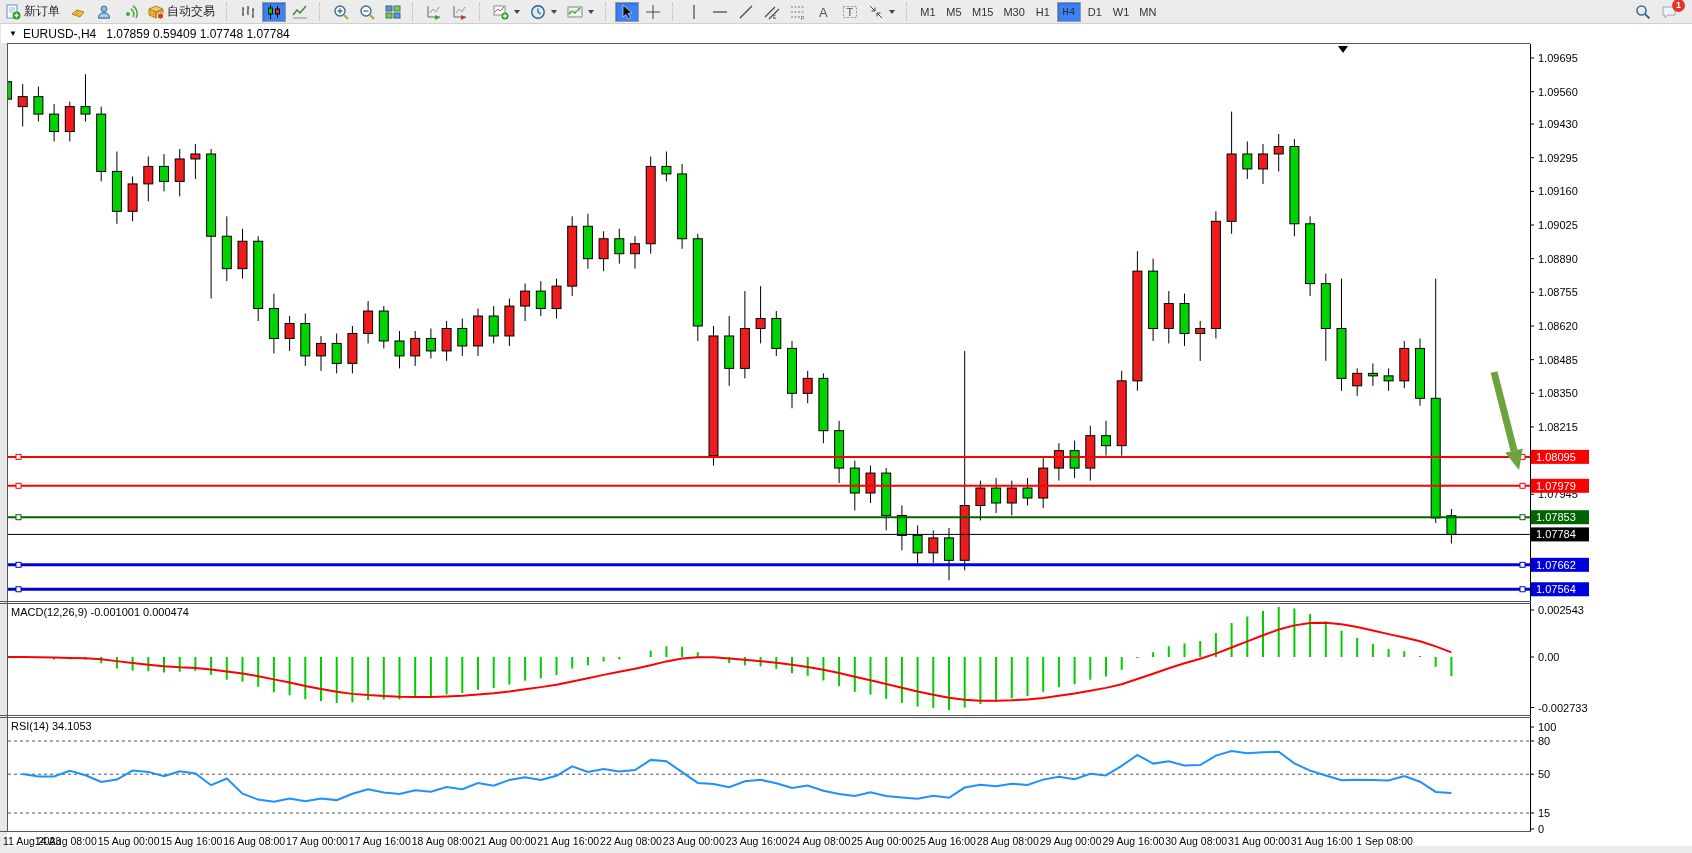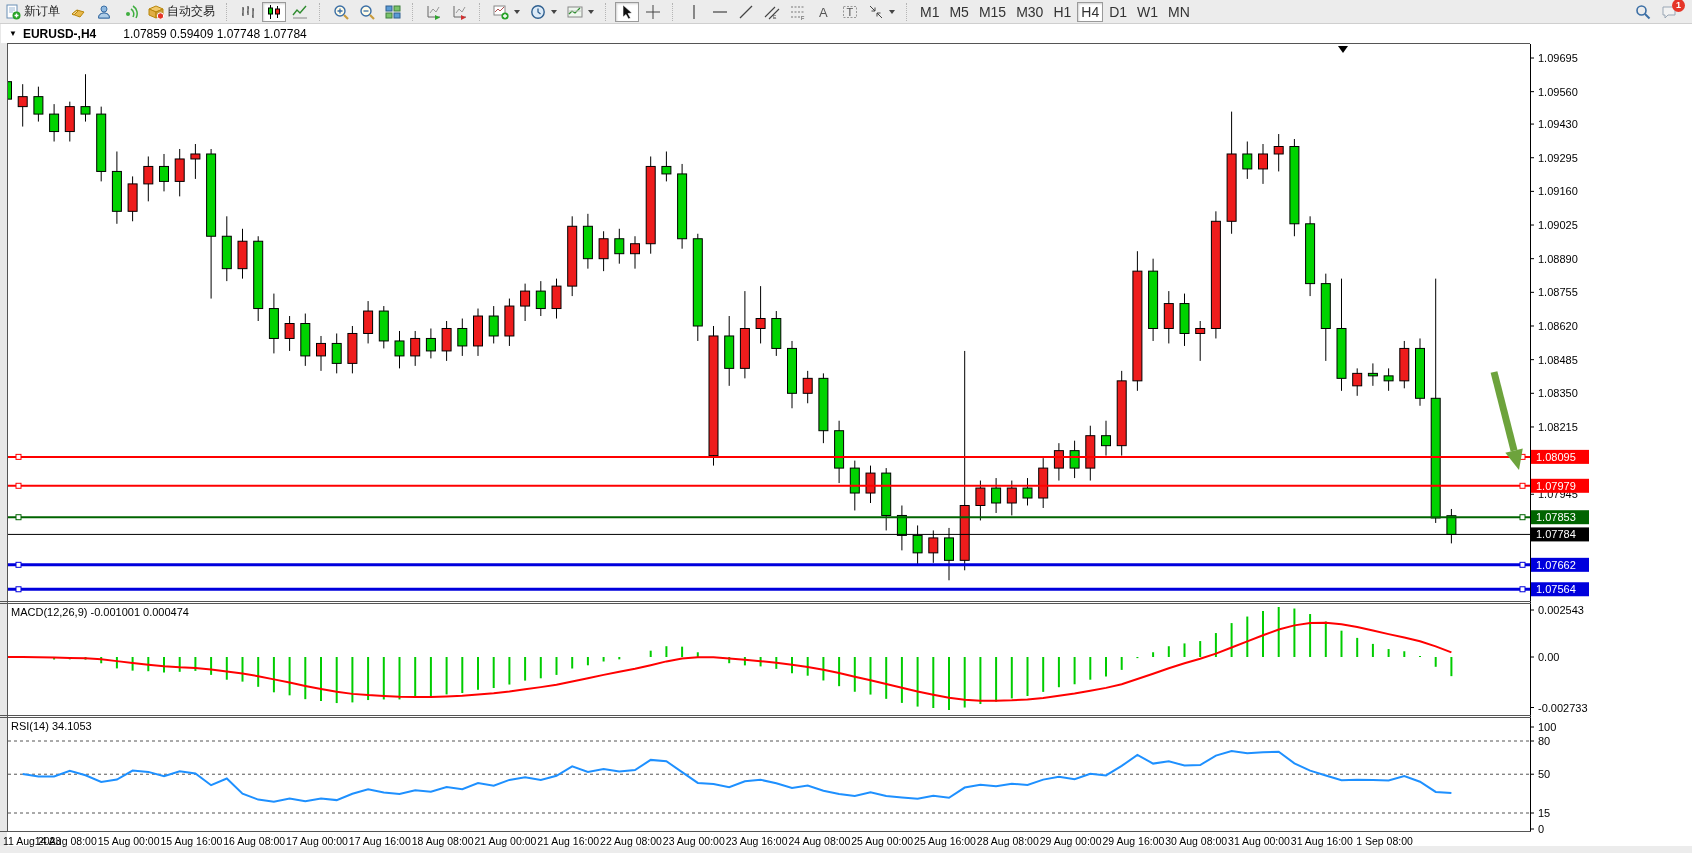--- a/index.html
+++ b/index.html
@@ -6,34 +6,34 @@
     font-family:"Liberation Sans",sans-serif;background:#f0f0f0;}
   #app{position:relative;width:1692px;height:656px;}
   
   .toolbar{position:absolute;top:0;left:0;width:1692px;height:23px;background:#ececec;
     border-bottom:1px solid #cfcfcf;display:flex;align-items:center;z-index:3;padding:0;}
   .tb-group{display:flex;align-items:center;height:23px;}
   .sep{width:5px;height:18px;border-left:1px dotted #b5b5b5;margin:0 3px 0 6px;}
   .tb-btn{display:flex;align-items:center;gap:3px;border:1px solid transparent;background:transparent;
     height:20px;padding:0 3px;margin:0 1px;font-size:12px;color:#222;cursor:default;
     font-family:"Liberation Sans",sans-serif;}
-  .tb-btn.active{background:#ffffff;border:1px solid #9a9a9a;box-shadow:inset 1px 1px 2px rgba(0,0,0,.18);}
+  .tb-btn.active{background:#3b82f6;border:1px solid #9a9a9a;box-shadow:inset 1px 1px 2px rgba(0,0,0,.18);font-family:Liberation Mono, monospace;}
   .tb-btn .ic{display:inline-flex;width:16px;height:16px;}
-  .tf-btn{font-size:14px;color:#333;min-width:24px;justify-content:center;}
+  .tf-btn{font-size:11px;color:#333;min-width:24px;justify-content:center;}
   .drop{width:0;height:0;border-left:3px solid transparent;border-right:3px solid transparent;
     border-top:4px solid #444;margin-left:2px;}
   .tb-right{margin-left:auto;display:flex;align-items:center;margin-right:10px;}
   .badge{position:absolute;top:-4px;right:-5px;background:#e53528;color:#fff;border-radius:50%;
     width:13px;height:13px;font-size:9px;line-height:13px;text-align:center;font-weight:bold;}
   .chatwrap{position:relative;}
   
   .chart-title{position:absolute;top:24px;left:1px;width:1690px;height:19px;background:#ffffff;
     display:flex;align-items:center;z-index:2;font-size:12px;color:#000;}
   .chart-title .tri{font-size:8px;margin:0 6px 0 8px;color:#000;}
-  .chart-title .sym{font-weight:bold;margin-right:27px;}
+  .chart-title .sym{font-weight:normal;margin-right:10px;}
   
   #chart-svg{position:absolute;top:0;left:0;z-index:1;}
   text{font-family:"Liberation Sans",sans-serif;}
 </style>
 </head>
 <body>
 
 <div id="app">
 
   <div class="toolbar">

